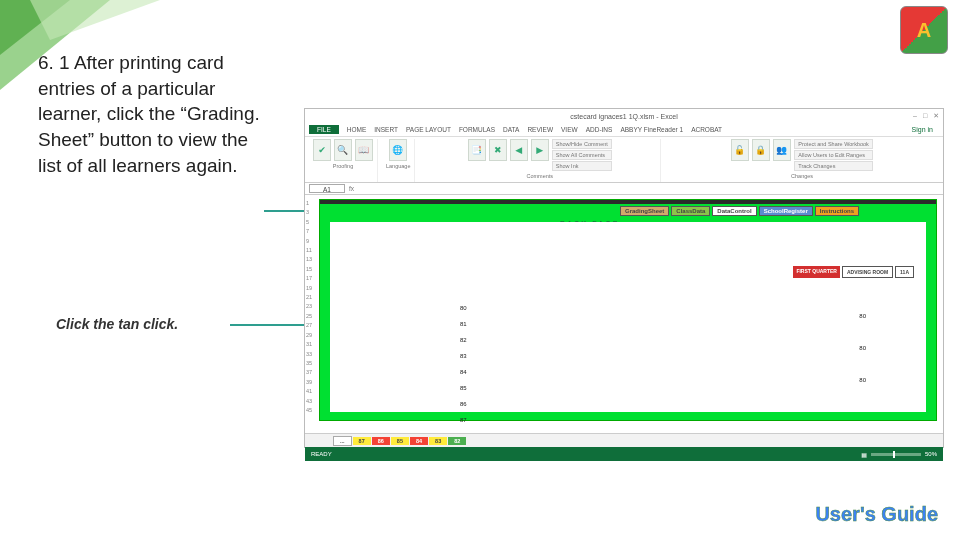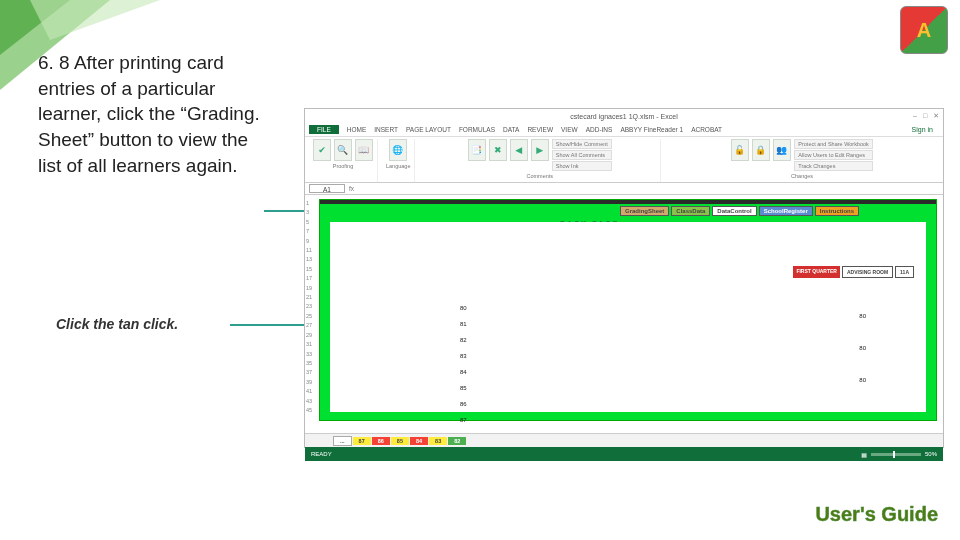--- a/index.html
+++ b/index.html
@@ -134,38 +134,38 @@
     height:14px; background:#0f6e3a; color:#fff; display:flex; align-items:center; justify-content:space-between; padding:0 6px; font-size:6px;
   }
   .zoom { display:flex; align-items:center; gap:4px;}
   .zoom .bar { width:50px; height:3px; background:#6aa882; position:relative;}
   .zoom .bar::after{content:"";position:absolute;left:22px;top:-2px;width:2px;height:7px;background:#fff;}
   
   .footer {
     position:absolute; right:22px; bottom:14px;
     font-family: "Arial Black", Arial, sans-serif;
     font-size:20px; font-weight:900;
-    color:#4d7c0f;
+    color:#3b82f6;
     -webkit-text-stroke: 0.5px #4e8c48;
   }
 </style>
 </head>
 <body>
 
 <svg class="deco-tl" viewBox="0 0 160 120">
   <polygon points="0,0 70,0 0,55" fill="#3f8f3a"></polygon>
   <polygon points="0,0 110,0 0,90" fill="#6fbf5c" opacity="0.7"></polygon>
   <polygon points="30,0 160,0 50,40" fill="#c7e8b8" opacity="0.6"></polygon>
 </svg>
 
 <div class="logo">
   <span>A</span>
 </div>
 
-<div class="instr">6. 8 After printing card entries of a particular learner, click the “Grading. Sheet” button to view the list of all learners again.</div>
+<div class="instr">6. 1 After printing card entries of a particular learner, click the “Grading. Sheet” button to view the list of all learners again.</div>
 <div class="sub-instr">Click the tan click.</div>
 
 <div class="ptr1"></div>
 <div class="ptr2"></div>
 <div class="ptr2v"></div>
 <div class="circle-highlight"></div>
 
 <div class="shot">
   <div class="xl-title">
     <span>cstecard ignaces1 1Q.xlsm - Excel</span>

